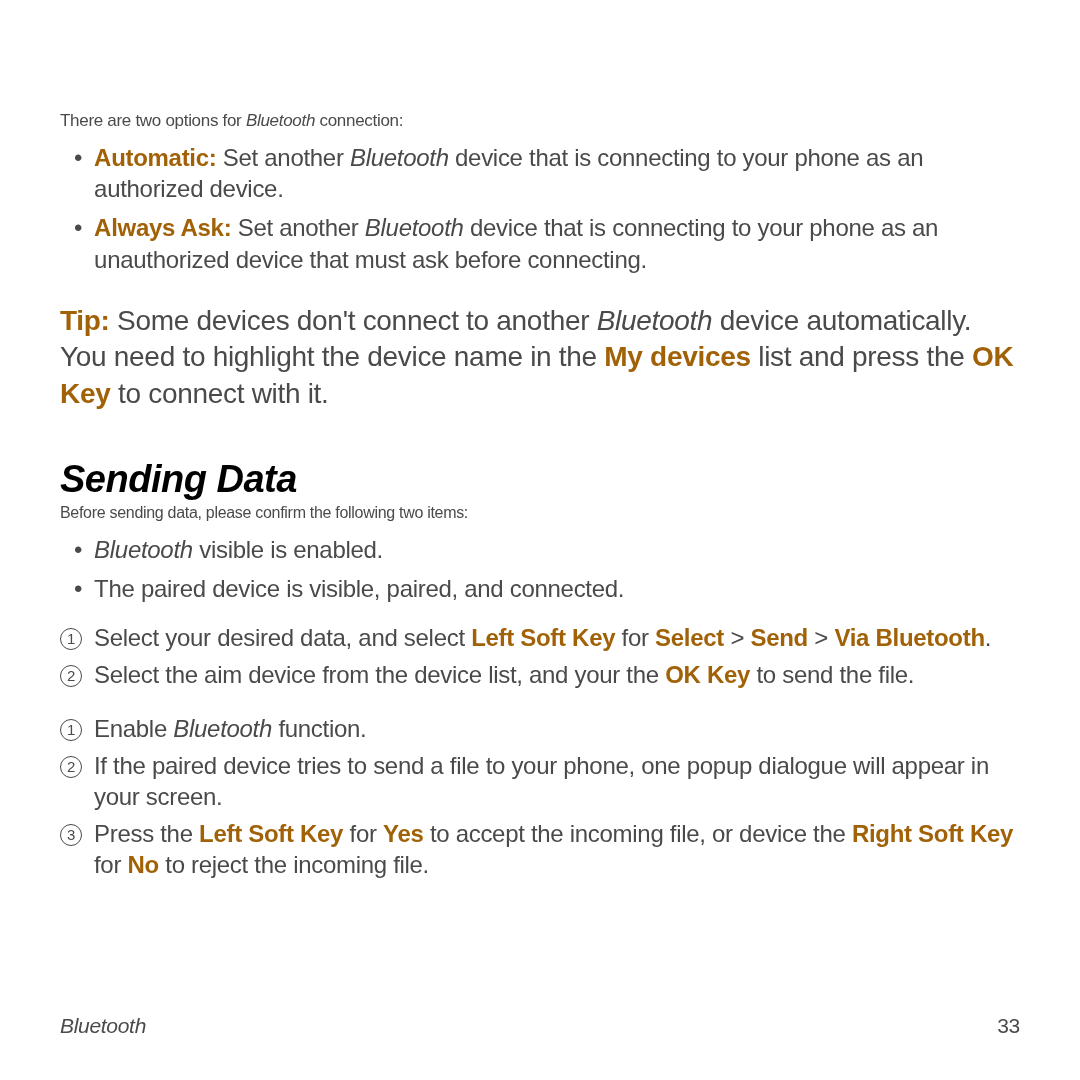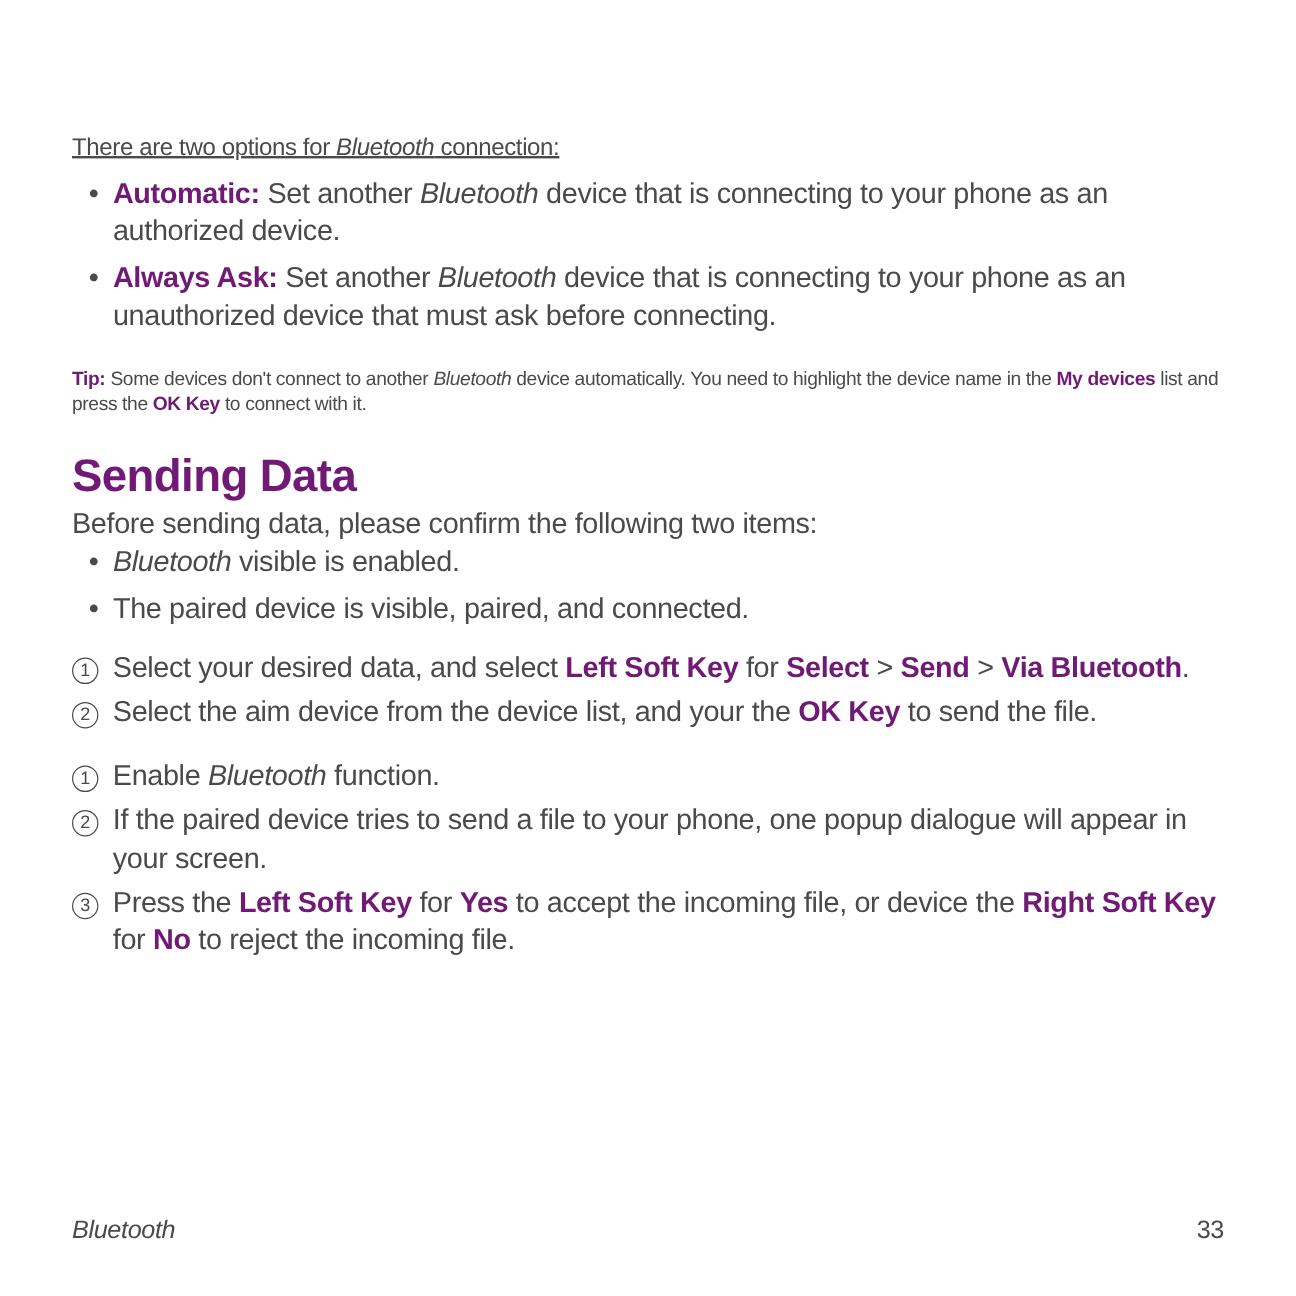--- a/index.html
+++ b/index.html
@@ -12,64 +12,65 @@
       height: 1080px;
       background: #ffffff;
       font-family: -apple-system, BlinkMacSystemFont, "Segoe UI", Helvetica, Arial, sans-serif;
       color: #4a4a4a;
       padding: 110px 60px 40px 60px;
       position: relative;
       font-weight: 300;
       letter-spacing: -0.3px;
     }
     .intro-line {
-      font-size: 20px;
+      font-size: 17px;
       margin-bottom: 10px;
       line-height: 1.3;
-      text-decoration: underline;
     }
     .italic {
       font-style: italic;
     }
     .bold {
       font-weight: 600;
-      color: #701a75;
+      color: #a16207;
     }
     .bullet-list {
       margin-bottom: 28px;
     }
     .bullet-item {
       display: flex;
       margin-bottom: 8px;
       line-height: 1.3;
     }
     .bullet-marker {
       font-size: 24px;
       margin-left: 14px;
       margin-right: 12px;
       line-height: 1.3;
     }
     .bullet-text {
       font-size: 24px;
       flex: 1;
     }
     .tip-para {
-      font-size: 16px;
-      line-height: 1.3;
-      margin-bottom: 28px;
+      font-size: 28px;
+      line-height: 1.3;
+      margin-bottom: 46px;
     }
     .section-heading {
       font-size: 38px;
+      font-style: italic;
       font-weight: 600;
-      color: #701a75;
+      color: #000000;
       margin-bottom: 2px;
       letter-spacing: -0.5px;
     }
     .section-intro {
-      font-size: 24px;
+      font-size: 16px;
+      margin-bottom: 10px;
       line-height: 1.3;
     }
     .num-list {
       margin-bottom: 30px;
     }
     .num-item {
       display: flex;
       margin-bottom: 6px;
       line-height: 1.3;
     }

